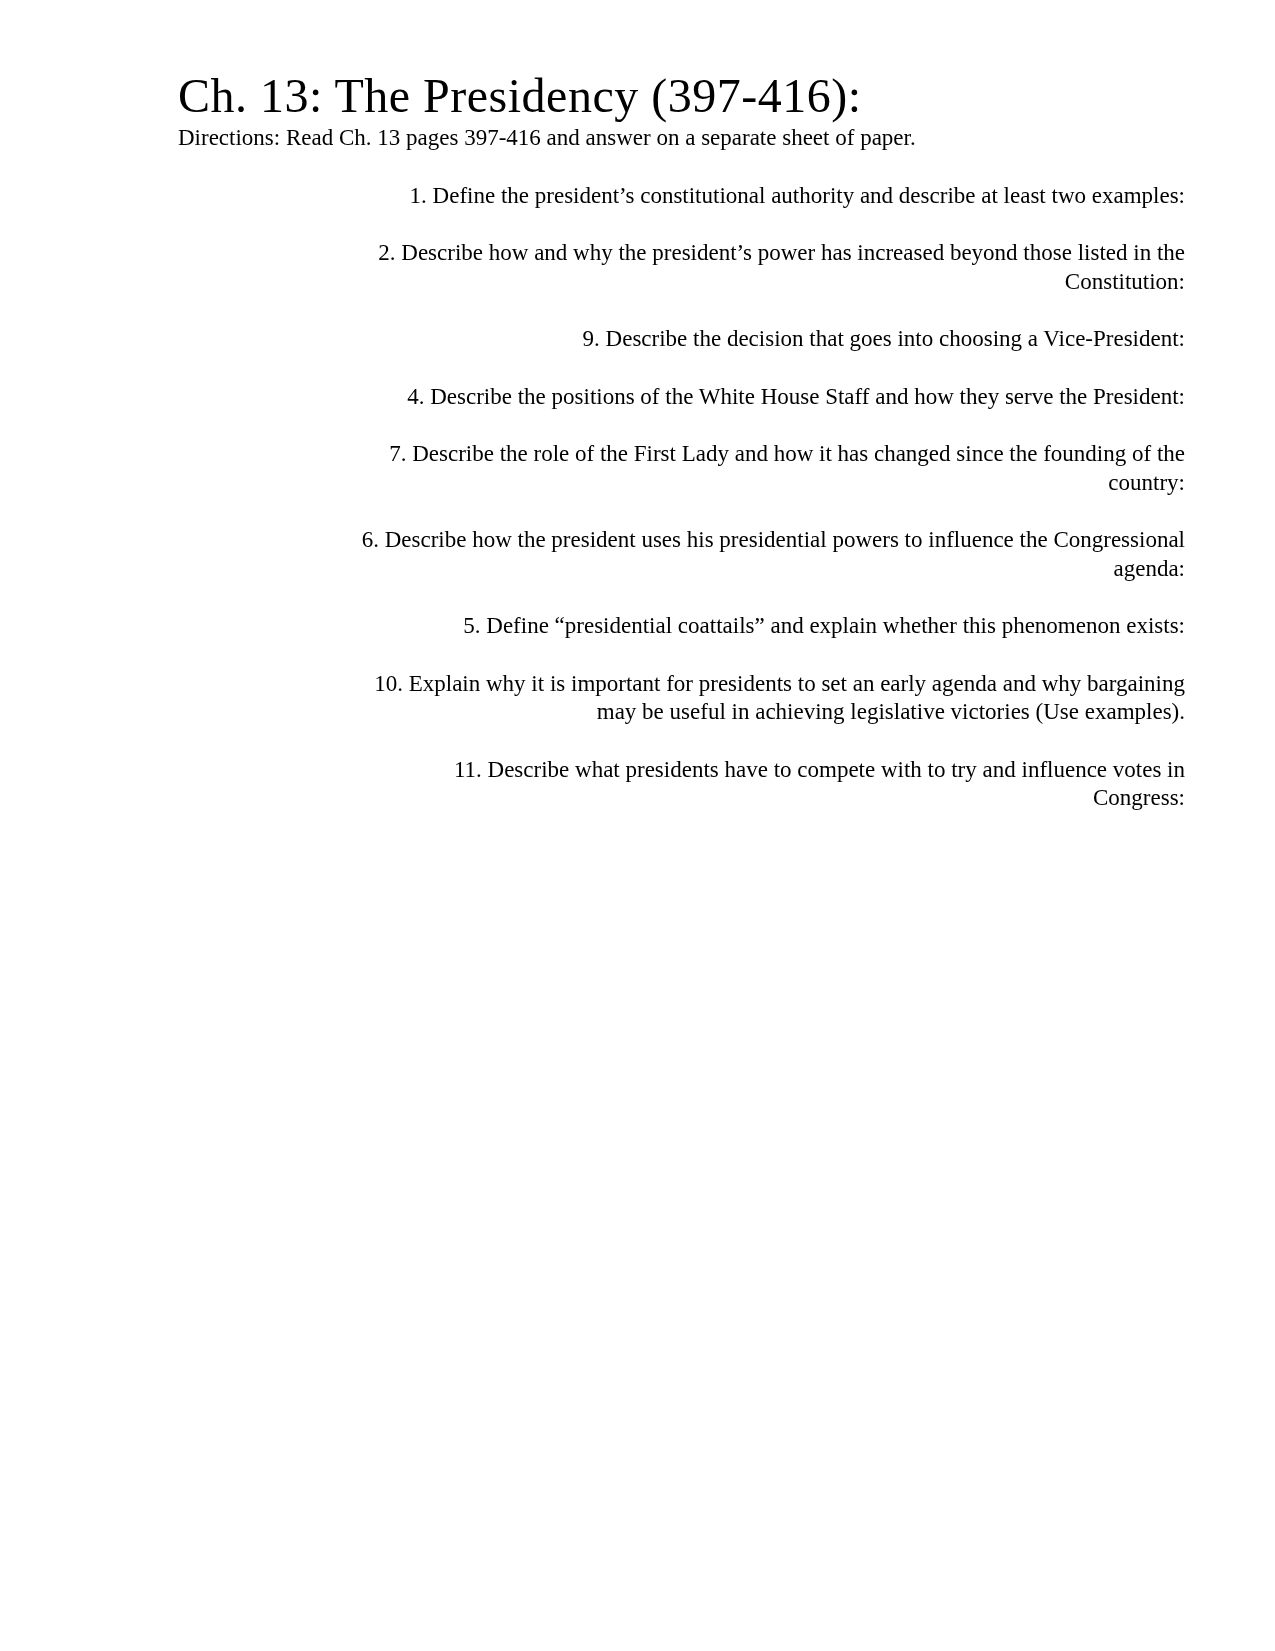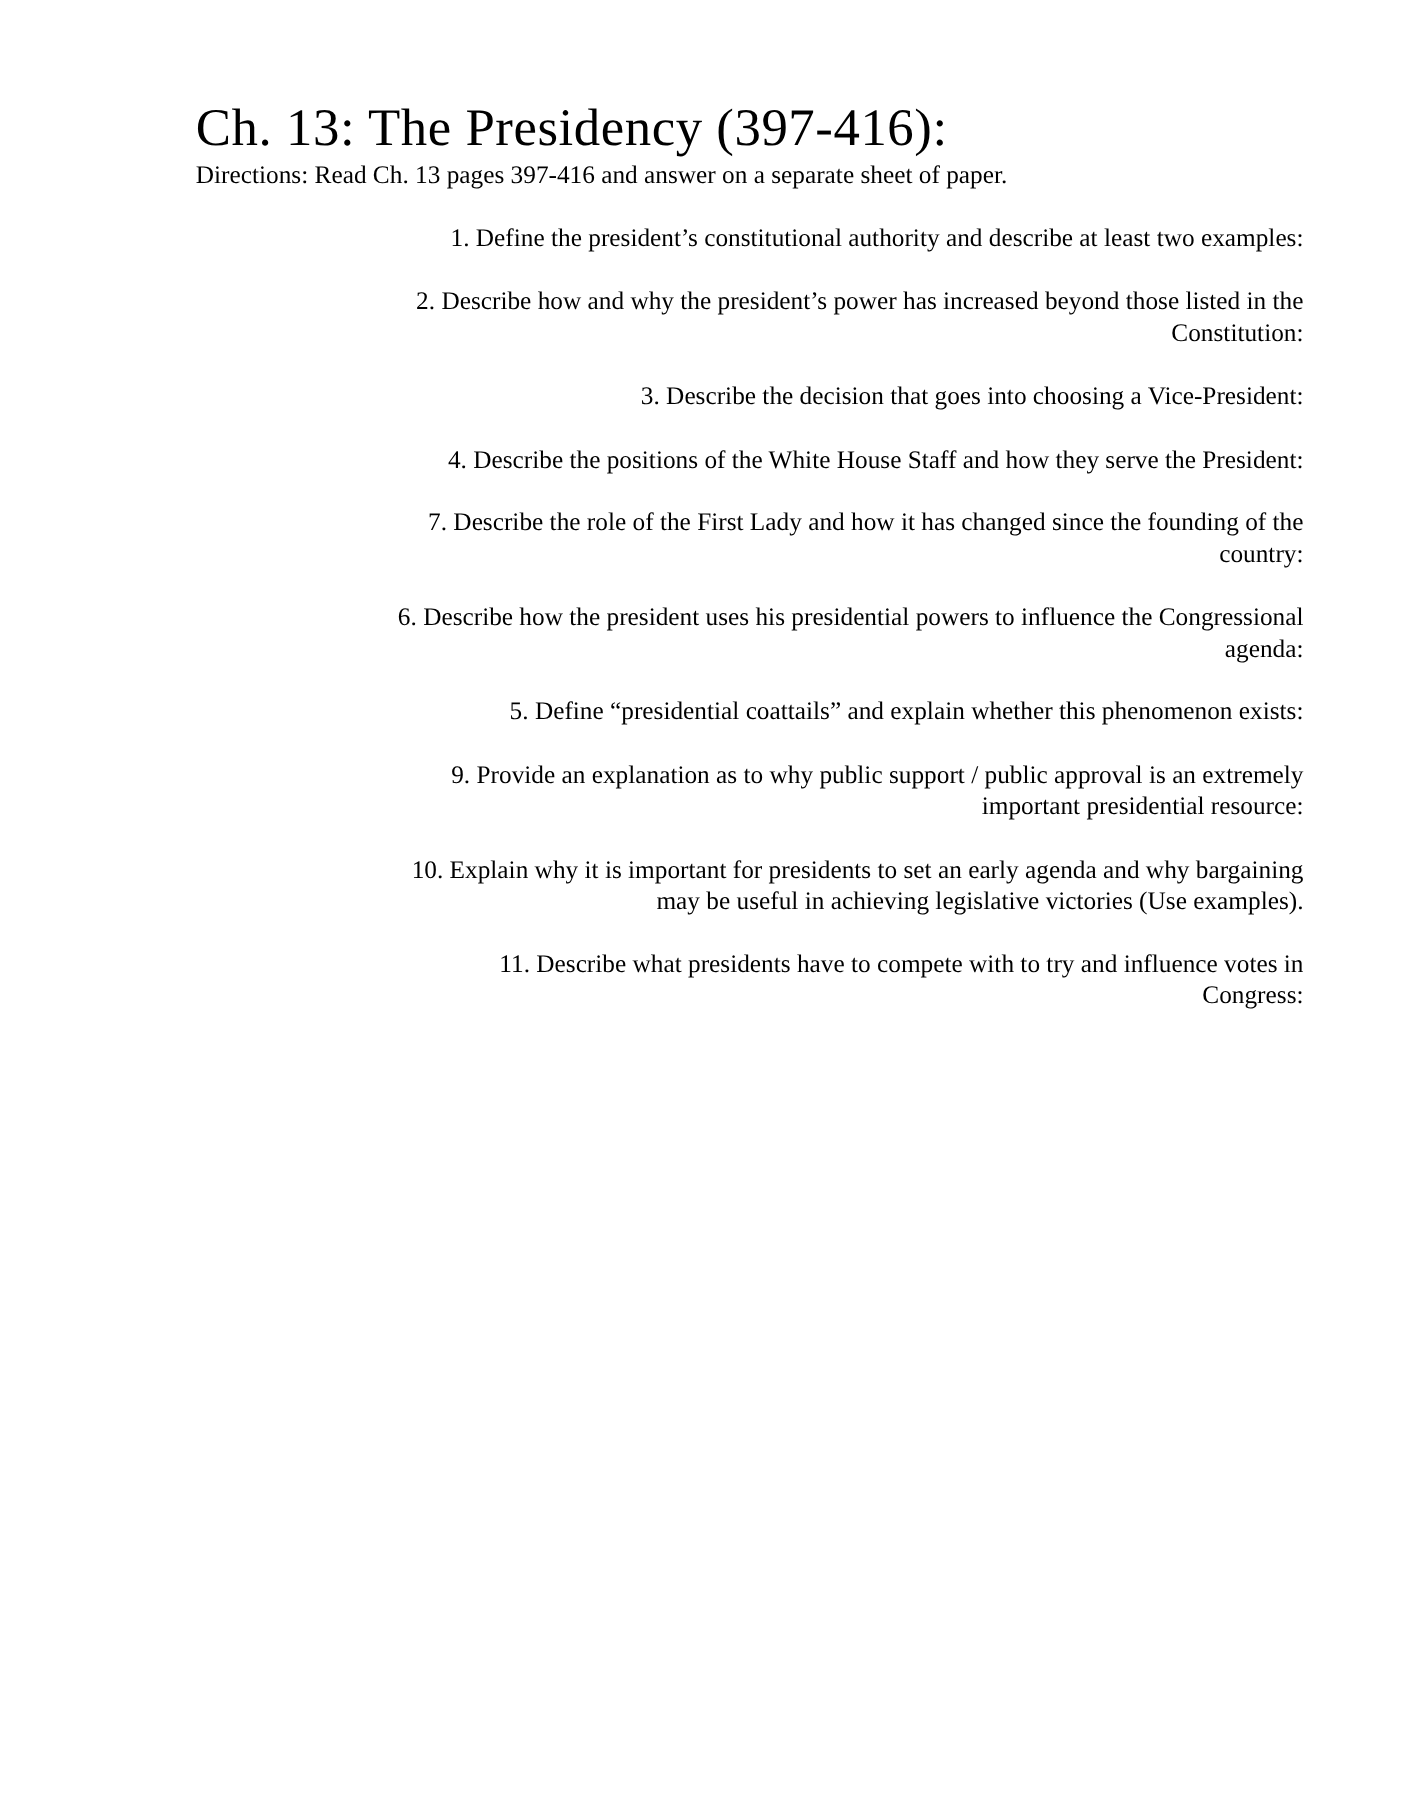--- a/index.html
+++ b/index.html
@@ -10,21 +10,21 @@
   body {
     width: 1275px;
     height: 1651px;
     color: #000000;
     font-family: "Liberation Serif", "DejaVu Serif", serif;
   }
   .page {
     box-sizing: border-box;
     width: 1275px;
     height: 1651px;
-    padding: 89px 90px 0 178px;
+    padding: 68px 90px 0 178px;
     background: #ffffff;
     overflow: hidden;
   }
   .doc-title {
     margin: 0;
     font-size: 48px;
     line-height: 56px;
     font-weight: 400;
     white-space: pre;
     letter-spacing: 0.5px;
@@ -45,26 +45,24 @@
 </style>
 </head>
 <body>
 
 <div class="page">
   <h1 class="doc-title">Ch. 13: The Presidency (397-416):</h1>
   <p class="directions">Directions: Read Ch. 13 pages 397-416 and answer on a separate sheet of paper.</p>
   <p class="question">1. Define the president’s constitutional authority and describe at least two examples:</p>
   <p class="question">2. Describe how and why the president’s power has increased beyond those listed in the
 Constitution:</p>
-  <p class="question">3. Describe the decision that goes into choosing a Vice-President:</p>
+  <p class="question">9. Describe the decision that goes into choosing a Vice-President:</p>
   <p class="question">4. Describe the positions of the White House Staff and how they serve the President:</p>
   <p class="question">7. Describe the role of the First Lady and how it has changed since the founding of the
 country:</p>
   <p class="question">6. Describe how the president uses his presidential powers to influence the Congressional
 agenda:</p>
   <p class="question">5. Define “presidential coattails” and explain whether this phenomenon exists:</p>
-  <p class="question">9. Provide an explanation as to why public support / public approval is an extremely
-important presidential resource:</p>
   <p class="question">10. Explain why it is important for presidents to set an early agenda and why bargaining
 may be useful in achieving legislative victories (Use examples).</p>
   <p class="question">11. Describe what presidents have to compete with to try and influence votes in
 Congress:</p>
 </div>
 
 </body></html>

